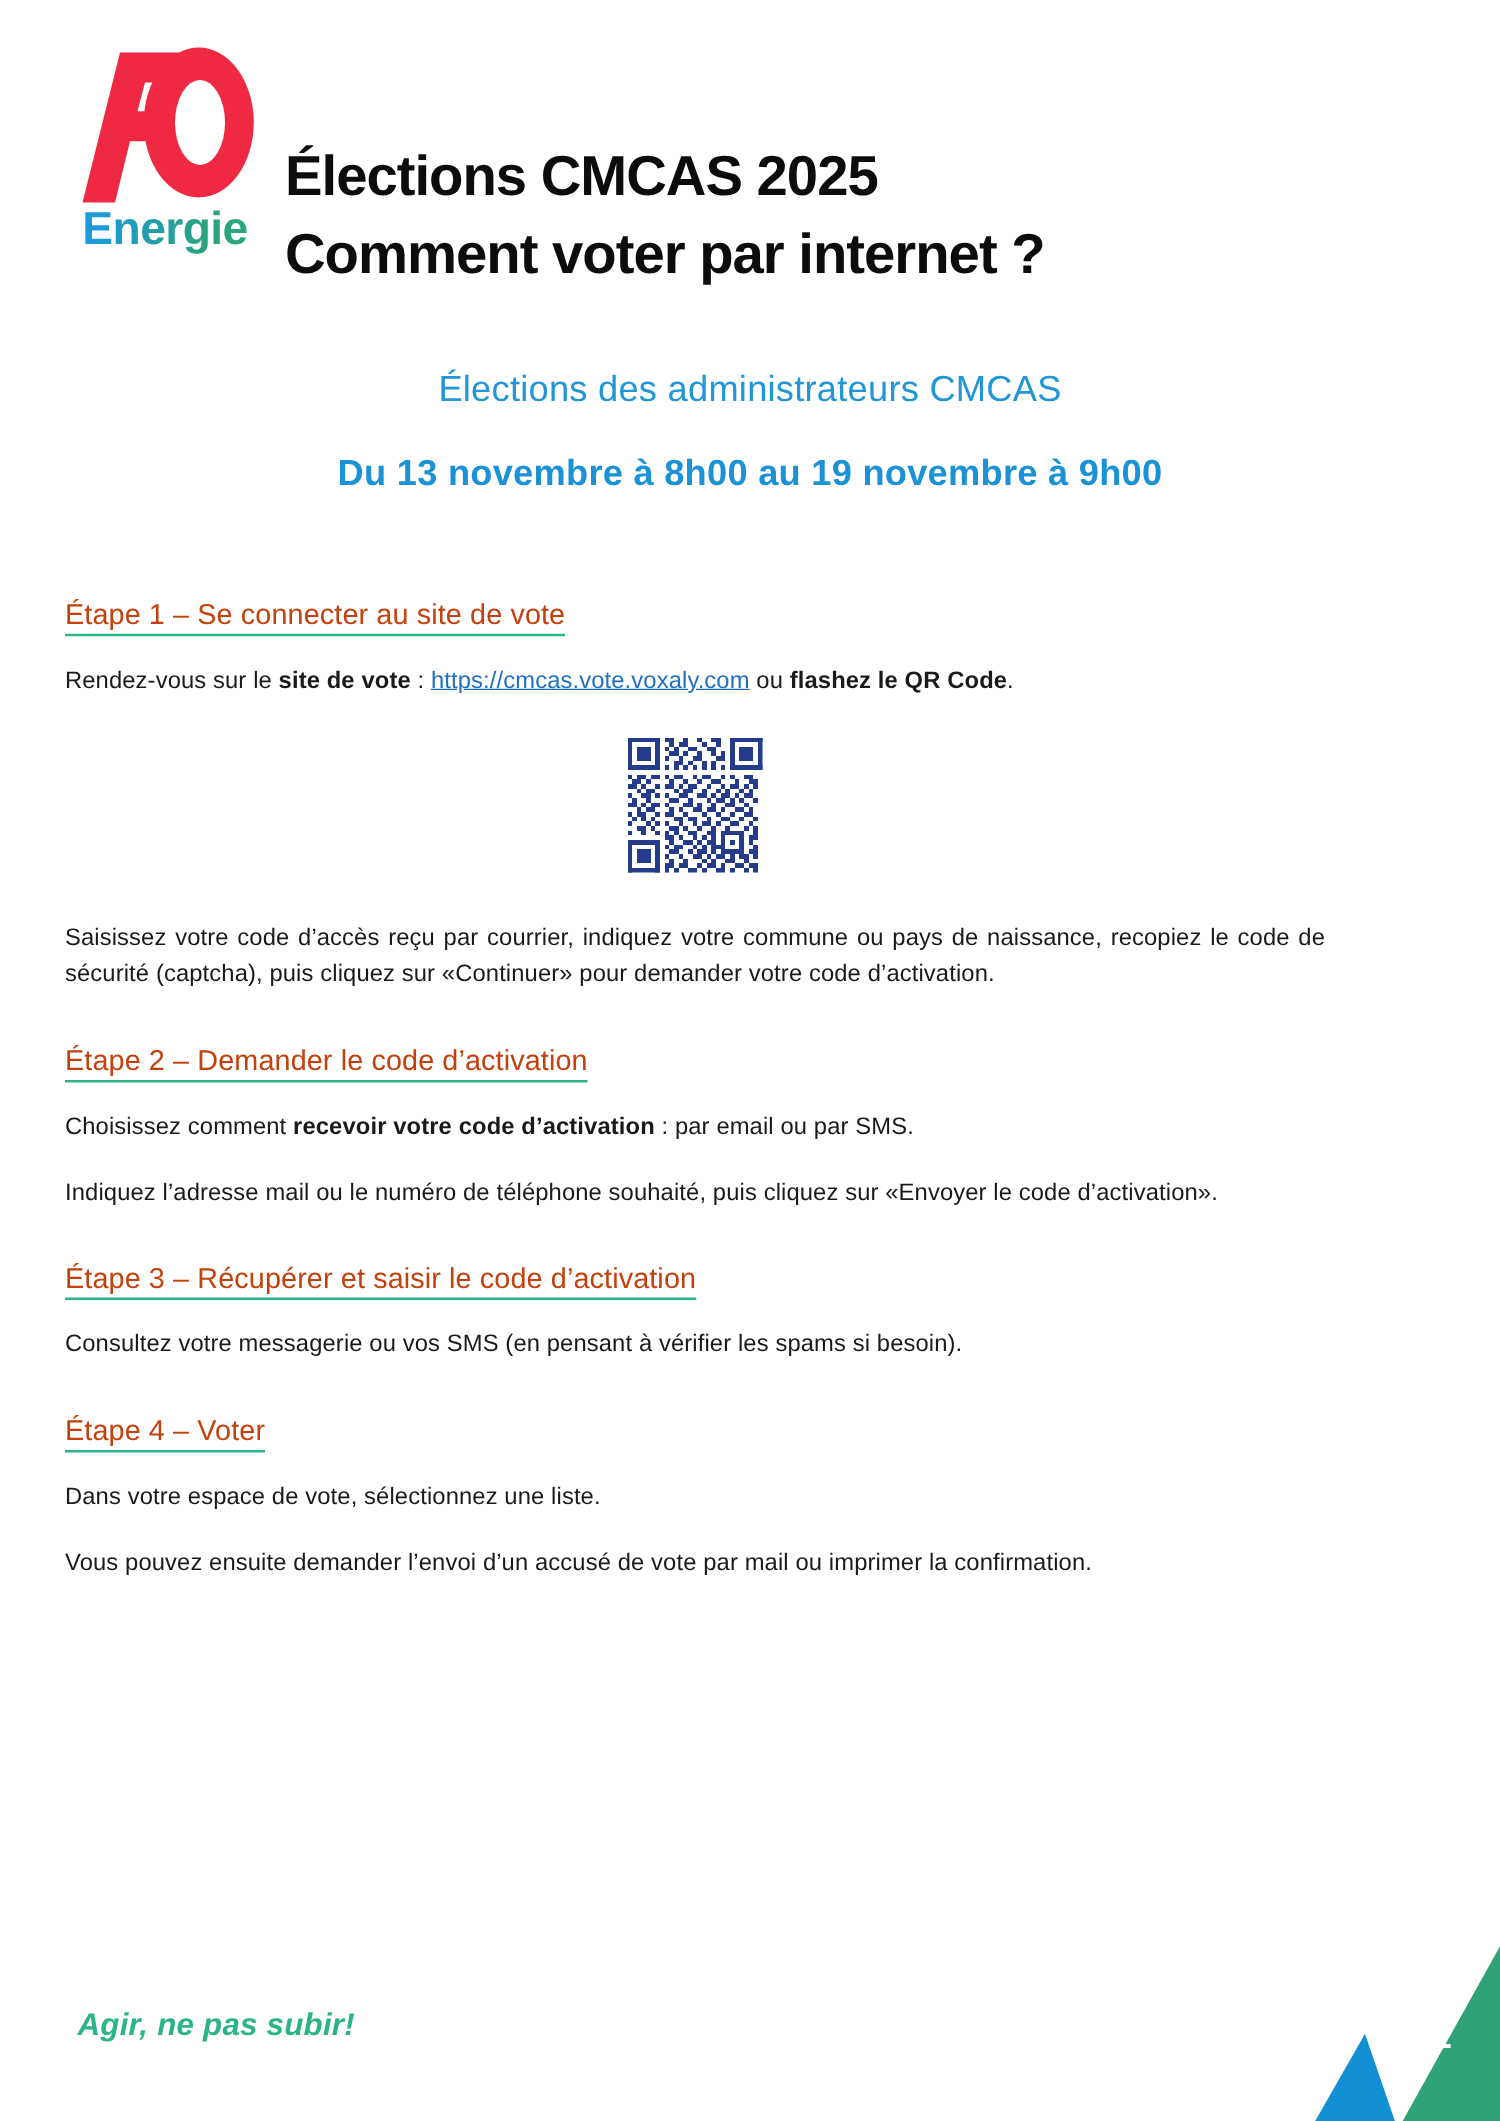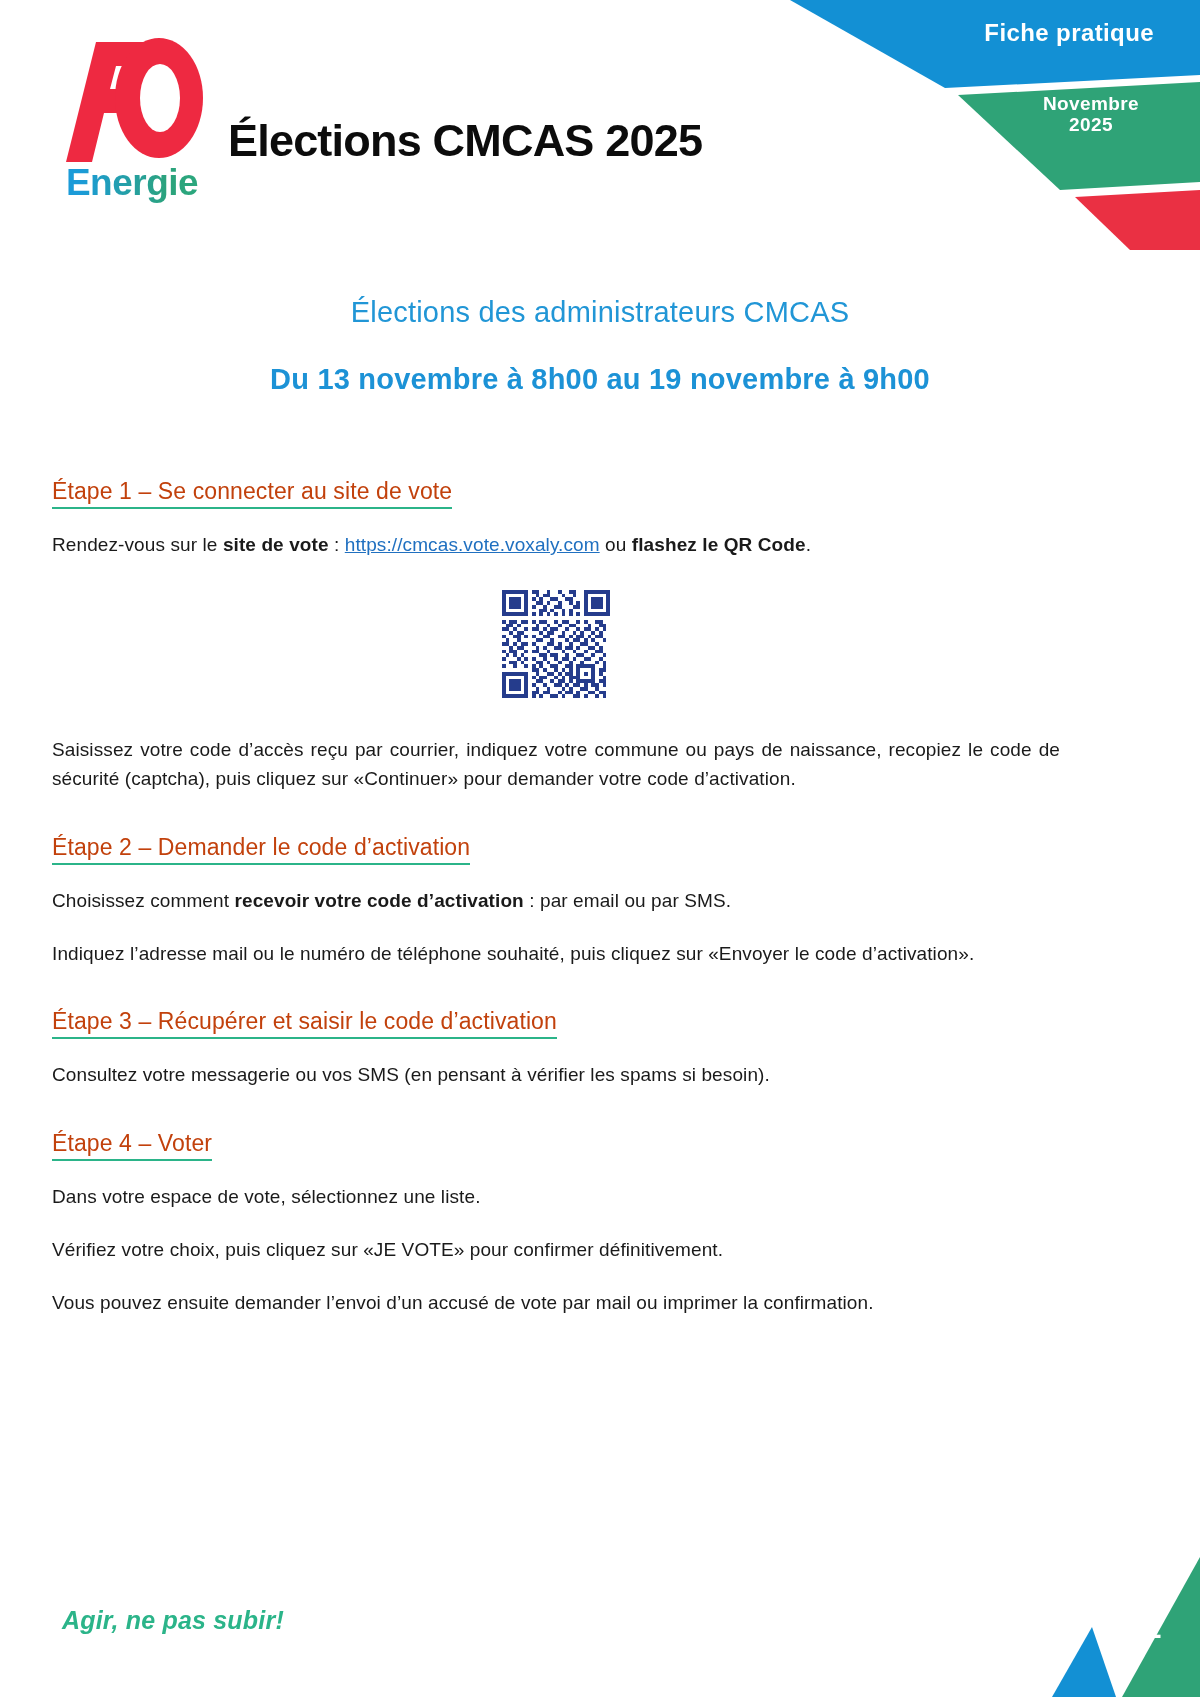--- a/index.html
+++ b/index.html
@@ -189,50 +189,39 @@
     font-size: 28px;
     font-weight: bold;
     letter-spacing: 0.5px;
   }
 </style>
 </head>
 <body>
 
 <div class="page">
 
-  <div class="corner-banner">
-    <svg viewBox="0 0 470 250" xmlns="http://www.w3.org/2000/svg">
-      <polygon points="60,0 470,0 470,75 215,88" fill="#1390d4"></polygon>
-      <polygon points="228,95 470,82 470,182 330,190" fill="#2fa377"></polygon>
-      <polygon points="345,197 470,190 470,250 400,250" fill="#ea3043"></polygon>
-    </svg>
-    <div class="banner-label fiche">Fiche pratique</div>
-    <div class="banner-label month">
-      <span>Novembre</span><br>
-      <span>2025</span>
-    </div>
-  </div>
 
   <div class="header">
 
     <div class="logo-block">
       <div class="logo-fo">
         <svg width="160" height="130" viewBox="0 0 160 130" xmlns="http://www.w3.org/2000/svg">
 
           <path d="M14 126 L44 6 L106 6 L100 30 L64 30 L58 53 L90 53 L84 77 L52 77 L40 126 Z" fill="#ee2941"></path>
 
           <ellipse cx="107" cy="62" rx="44" ry="60" fill="#ee2941"></ellipse>
           <ellipse cx="108" cy="62" rx="20" ry="34" fill="#ffffff"></ellipse>
         </svg>
       </div>
       <div class="logo-energie">Energie</div>
     </div>
 
     <div class="title-block">
       <div class="title-line">Élections CMCAS 2025</div>
+      <div class="title-line">Comment voter par internet ?</div>
     </div>
   </div>
 
   <div class="subtitle-block">
     <div class="subtitle-1">Élections des administrateurs CMCAS</div>
     <div class="subtitle-2">Du 13 novembre à 8h00 au 19 novembre à 9h00</div>
   </div>
 
   <div class="content">
 
@@ -492,21 +481,20 @@
 
     <div class="step-heading-wrap spaced">
       <span class="step-heading">Étape 3 – Récupérer et saisir le code d’activation</span>
     </div>
     <p class="body-text">Consultez votre messagerie ou vos SMS (en pensant à vérifier les spams si besoin).</p>
 
     <div class="step-heading-wrap spaced">
       <span class="step-heading">Étape 4 – Voter</span>
     </div>
     <p class="body-text">Dans votre espace de vote, sélectionnez une liste.</p>
-    <p class="body-text">Vérifiez votre choix, puis cliquez sur «JE VOTE» pour confirmer définitivement.</p>
     <p class="body-text last">Vous pouvez ensuite demander l’envoi d’un accusé de vote par mail ou imprimer la confirmation.</p>
   </div>
 
   <div class="footer-slogan">Agir, ne pas subir!</div>
 
   <div class="footer-corner">
     <svg viewBox="0 0 260 160" xmlns="http://www.w3.org/2000/svg">
       <polygon points="112,160 152,90 176,160" fill="#1390d4"></polygon>
       <polygon points="182,160 260,20 260,160" fill="#2fa377"></polygon>
     </svg>

